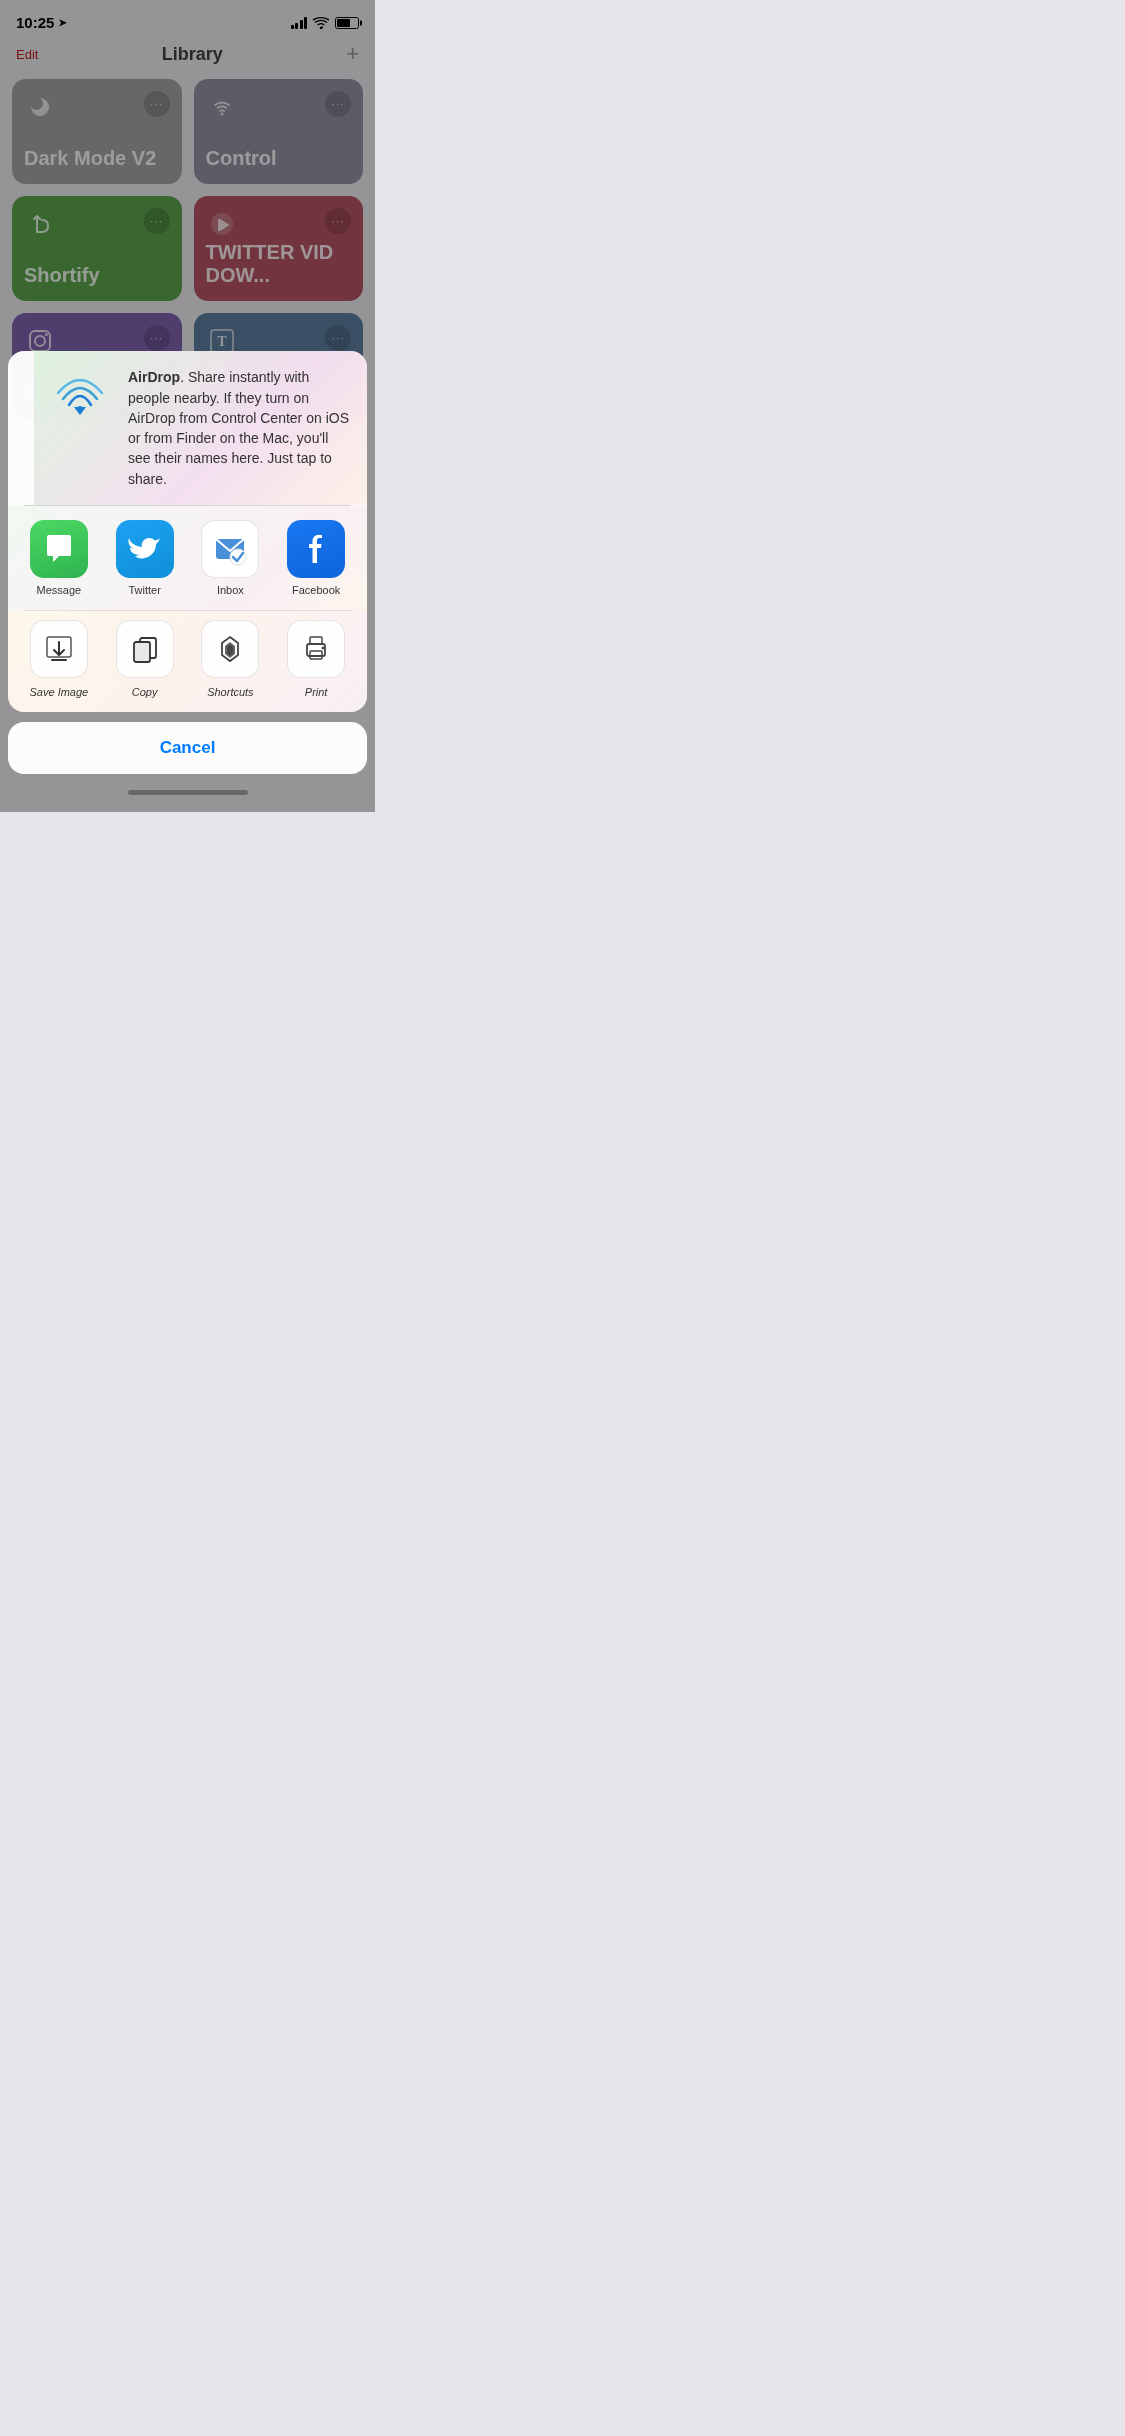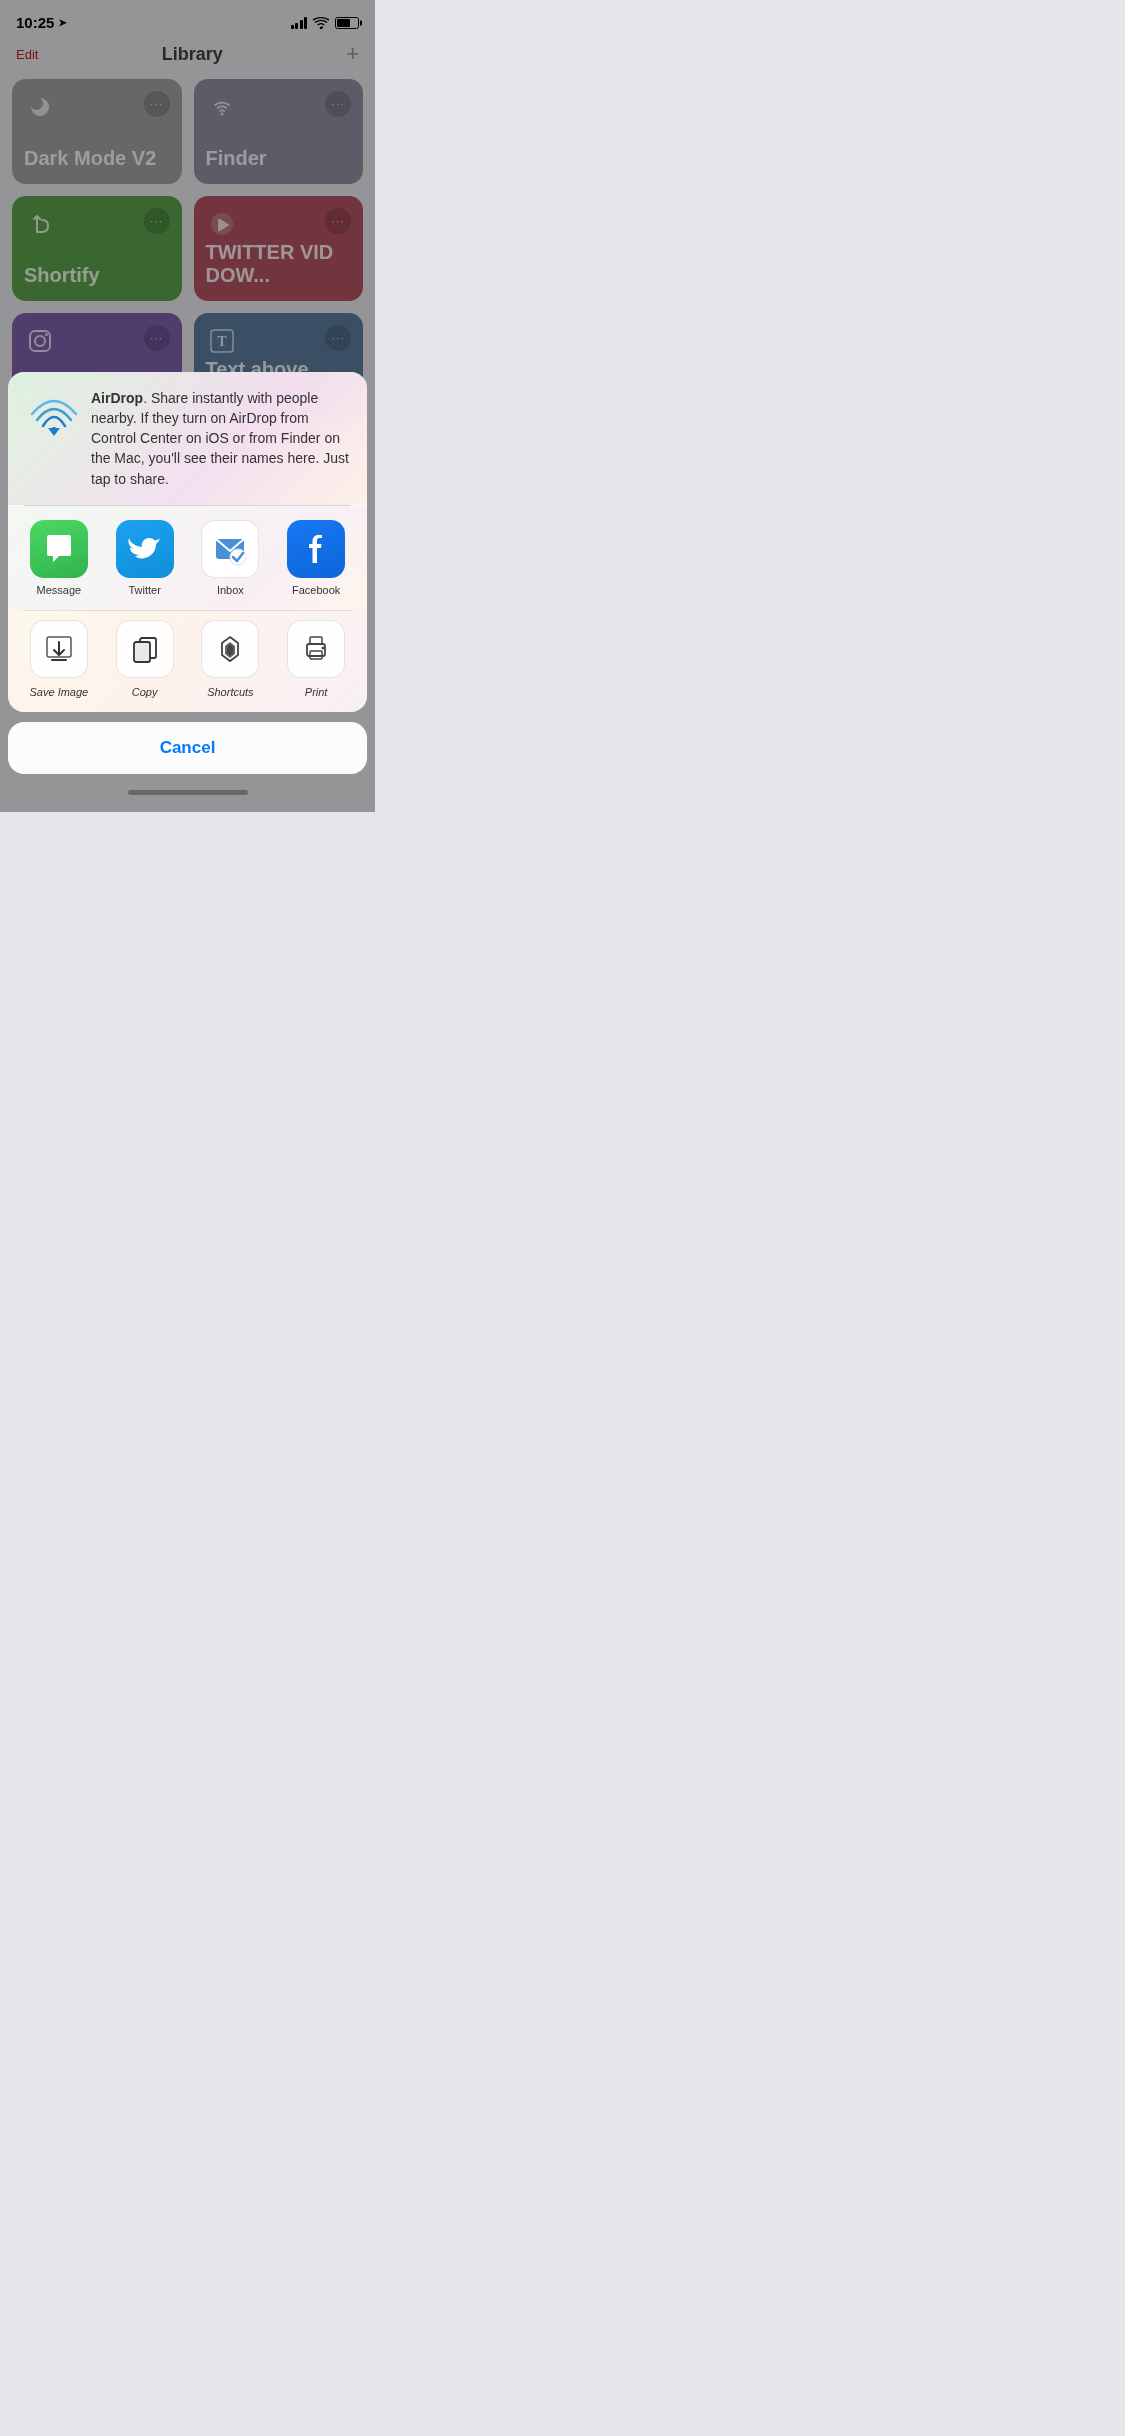--- a/index.html
+++ b/index.html
@@ -160,22 +160,23 @@
       border-radius: 16px;
       margin: 0 8px;
       overflow: hidden;
     }
 
     
     .airdrop-section {
       padding: 16px;
       display: flex;
       align-items: flex-start;
-      gap: 7px;
+      gap: 18px;
       background: linear-gradient(135deg, rgba(180,230,180,0.4) 0%, rgba(230,180,220,0.4) 60%, rgba(255,200,150,0.2) 100%);
+      margin-left: 26px;
     }
     .airdrop-logo {
       width: 60px;
       height: 60px;
       flex-shrink: 0;
       position: relative;
       display: flex;
       align-items: center;
       justify-content: center;
     }
@@ -353,21 +354,21 @@
       <div class="tile-icon">
         <svg width="24" height="20" viewBox="0 0 24 20">
           <path d="M5 8 Q12 3 19 8" stroke="rgba(255,255,255,0.7)" stroke-width="2" fill="none" stroke-linecap="round"></path>
           <path d="M7.5 11 Q12 7.5 16.5 11" stroke="rgba(255,255,255,0.7)" stroke-width="2" fill="none" stroke-linecap="round"></path>
           <path d="M10 14 Q12 12.5 14 14" stroke="rgba(255,255,255,0.7)" stroke-width="2" fill="none" stroke-linecap="round"></path>
           <circle cx="12" cy="17" r="1.5" fill="rgba(255,255,255,0.7)"></circle>
         </svg>
       </div>
       <div class="tile-more">···</div>
     </div>
-    <div class="tile-label">Finder</div>
+    <div class="tile-label">Control</div>
   </div>
 
   <div class="shortcut-tile" style="background:#5a9e4a;">
     <div class="tile-top">
       <div class="tile-icon">
         <svg width="24" height="24" viewBox="0 0 24 24">
           <path d="M9 4 L9 20 M9 4 L6 7 M9 4 L12 7 M14 8 Q20 8 20 14 Q20 20 14 20 L9 20" stroke="rgba(255,255,255,0.8)" stroke-width="2" fill="none" stroke-linecap="round" stroke-linejoin="round"></path>
         </svg>
       </div>
       <div class="tile-more">···</div>

